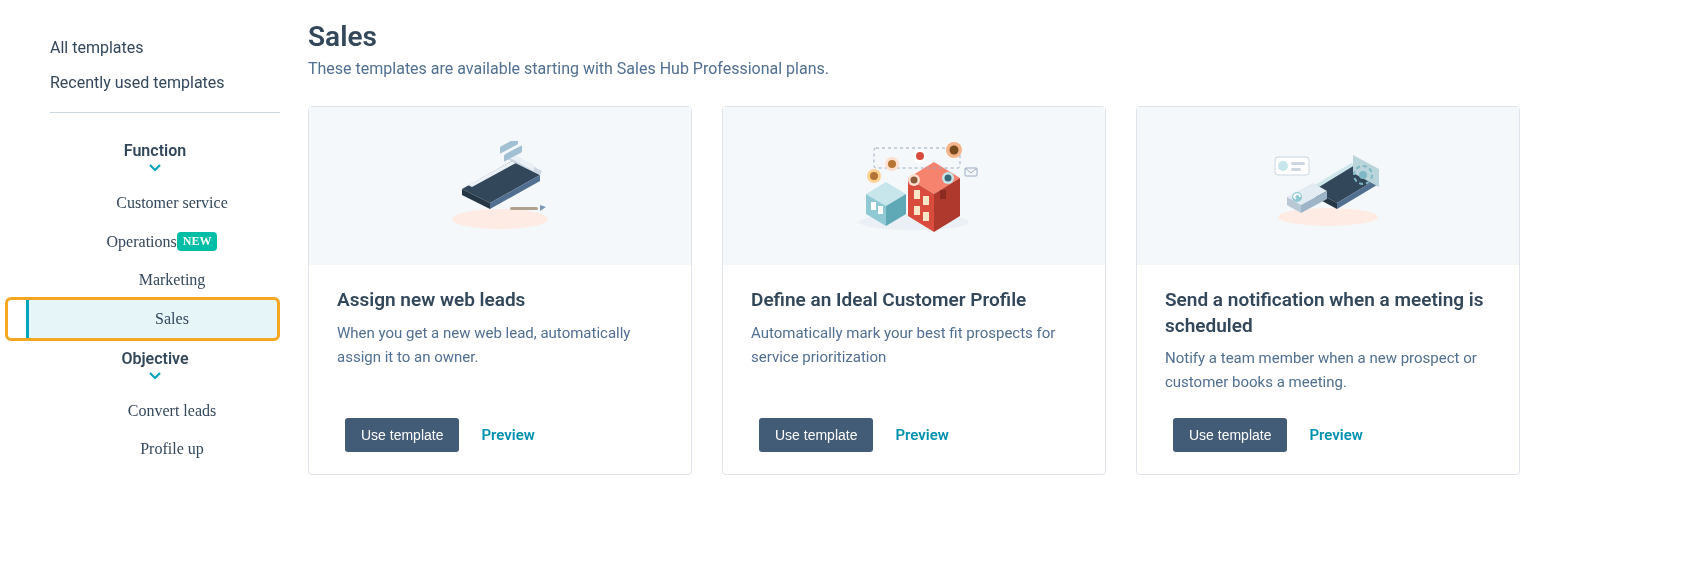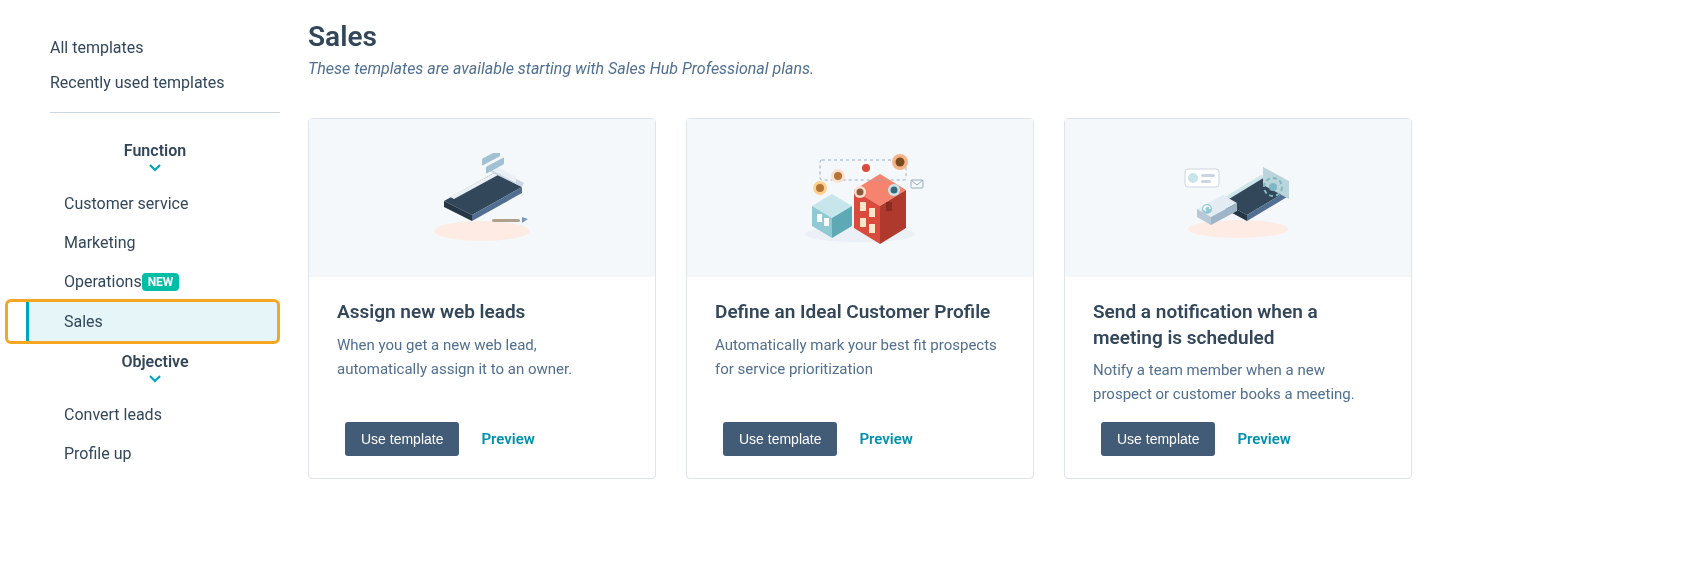--- a/index.html
+++ b/index.html
@@ -37,22 +37,23 @@
     color: #33475b;
     cursor: pointer;
     flex-direction: column;
   }
   .chev { width: 14px; height: 14px; }
   .sub-link {
     padding: 10px 0 10px 14px;
     cursor: pointer;
     display: flex;
     align-items: center;
-    justify-content: flex-start;
+    justify-content: center;
     position: relative;
+    font-family: Liberation Serif, serif;
   }
   .sub-label { color: #33475b; }
   .badge-new {
     background: #00bda5;
     color: #fff;
     font-size: 12px;
     font-weight: 700;
     padding: 2px 6px;
     border-radius: 4px;
     margin-right: 20px;
@@ -82,29 +83,28 @@
   }
   .page-title {
     font-size: 28px;
     font-weight: 600;
     color: #33475b;
     margin-bottom: 6px;
   }
   .page-sub {
     color: #516f90;
     font-size: 16px;
-    margin-bottom: 40px;
-    font-style: italic;
+    margin-bottom: 28px;
   }
   .cards {
     display: flex;
     gap: 30px;
   }
   .card {
-    width: 348px;
+    width: 384px;
     border: 1px solid #dfe3eb;
     border-radius: 4px;
     background: #fff;
     display: flex;
     flex-direction: column;
   }
   .card-illus {
     height: 158px;
     background: #f5f8fa;
     display: flex;
@@ -121,21 +121,21 @@
     font-size: 19px;
     font-weight: 600;
     color: #33475b;
     margin-bottom: 8px;
     line-height: 1.35;
   }
   .card-desc {
     font-size: 15px;
     color: #516f90;
     line-height: 1.6;
-    margin-bottom: 16px;
+    margin-bottom: 24px;
     flex: 1;
   }
   .card-actions {
     display: flex;
     align-items: center;
     gap: 22px;
     margin-left: 8px;
   }
   .btn {
     background: #425b76;
@@ -168,25 +168,25 @@
     <div class="nav-section">
       <span>Function</span>
       <svg class="chev" viewBox="0 0 14 14">
           <polyline points="2,5 7,10 12,5"></polyline>
         </svg>
     </div>
     <div class="sub-link">
       <span class="sub-label">Customer service</span>
     </div>
     <div class="sub-link">
-      <span class="sub-label">Marketing</span>
-    </div>
-    <div class="sub-link">
       <span class="sub-label">Operations</span>
       <span class="badge-new">NEW</span>
+    </div>
+    <div class="sub-link">
+      <span class="sub-label">Marketing</span>
     </div>
     <div class="sub-link active">
       <span class="sub-label">Sales</span>
       <span class="active-item-wrap"></span>
     </div>
 
     <div class="nav-section">
       <span>Objective</span>
       <svg class="chev" viewBox="0 0 14 14">
           <polyline points="2,5 7,10 12,5"></polyline>

